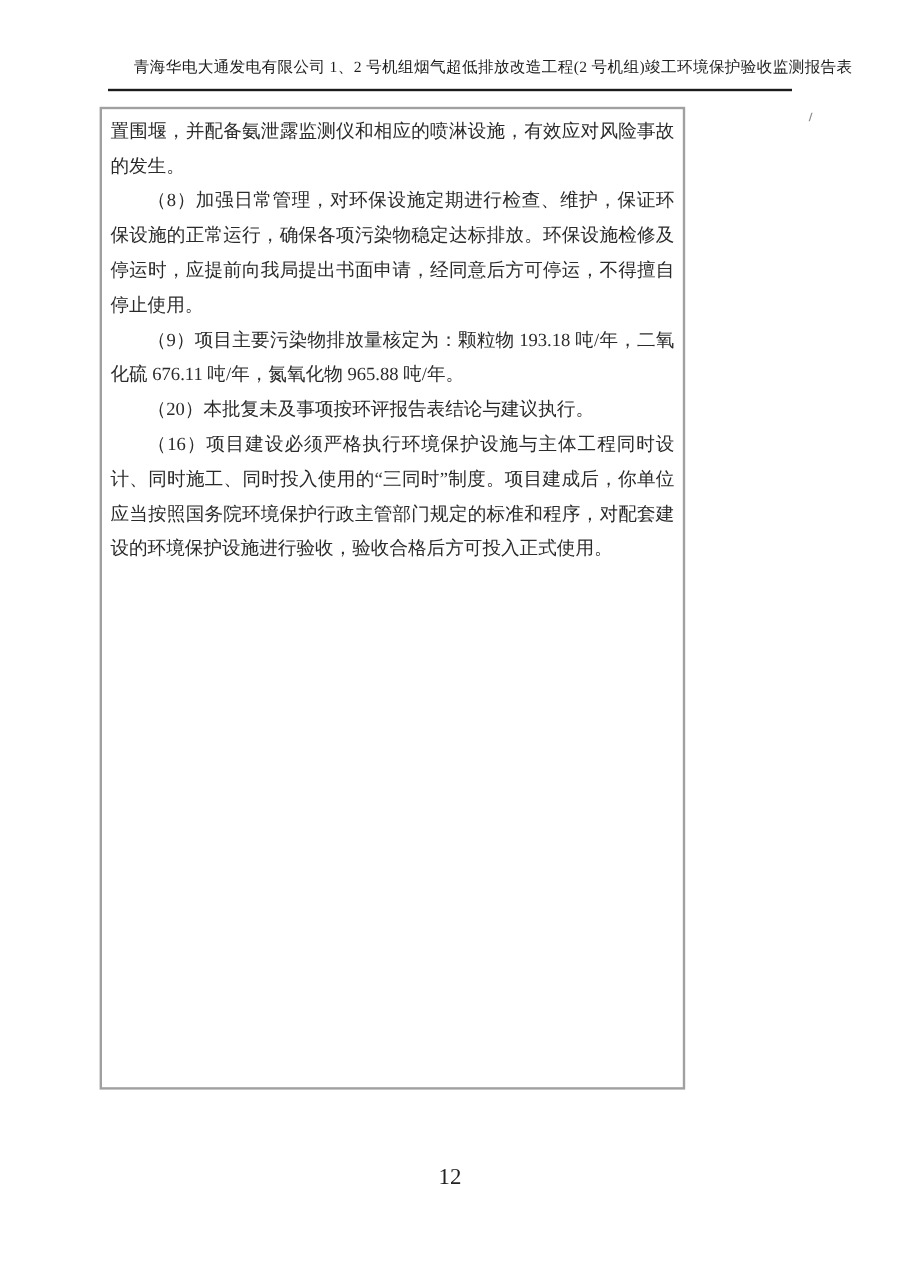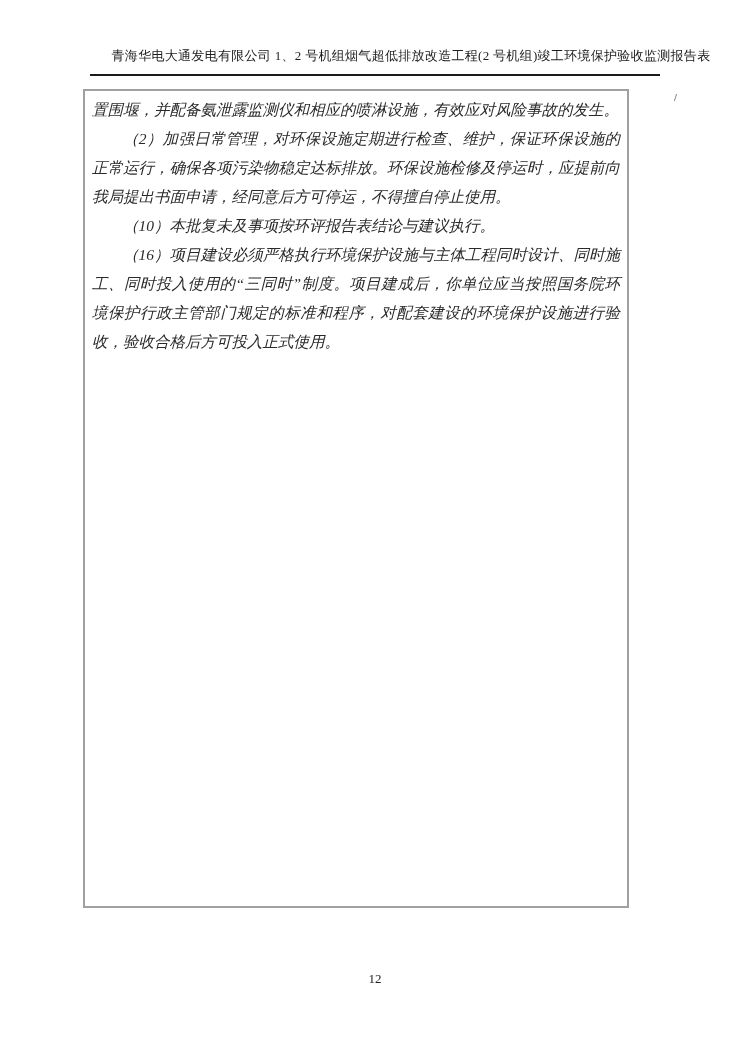--- a/index.html
+++ b/index.html
@@ -36,27 +36,26 @@
     top: 74px;
     left: 90px;
     width: 570px;
     height: 0;
     border-top: 2px solid #1b1b1b;
   }
   .table-box {
     position: absolute;
     left: 83px;
     top: 89px;
-    width: 546px;
+    width: 488px;
     height: 819px;
     box-sizing: border-box;
     border: 2px solid #a0a0a0;
     padding: 4px 7px 0 7px;
     background: #ffffff;
-    font-style: italic;
   }
   .para {
     margin: 0;
     font-size: 15.5px;
     line-height: 29px;
     color: #2a2a2a;
     text-align: justify;
     text-justify: inter-ideograph;
   }
   .para.indent {
@@ -70,37 +69,38 @@
     height: 7px;
     border-right: 1px solid #8a8a8a;
     transform: skewX(-18deg);
   }
   .page-footer {
     position: absolute;
     top: 971px;
     left: 0;
     width: 750px;
     text-align: center;
-    font-size: 13px;
+    font-size: 19px;
     color: #222222;
   }
 </style>
 </head>
 <body>
 
 <div class="page">
 
   <div class="header-title">青海华电大通发电有限公司 1、2 号机组烟气超低排放改造工程(2 号机组)竣工环境保护验收监测报告表</div>
 
   <div class="header-rule"></div>
 
   <div class="table-box">
     <p class="para">置围堰，并配备氨泄露监测仪和相应的喷淋设施，有效应对风险事故的发生。</p>
-    <p class="para indent">（2）加强日常管理，对环保设施定期进行检查、维护，保证环保设施的正常运行，确保各项污染物稳定达标排放。环保设施检修及停运时，应提前向我局提出书面申请，经同意后方可停运，不得擅自停止使用。</p>
-    <p class="para indent">（10）本批复未及事项按环评报告表结论与建议执行。</p>
+    <p class="para indent">（8）加强日常管理，对环保设施定期进行检查、维护，保证环保设施的正常运行，确保各项污染物稳定达标排放。环保设施检修及停运时，应提前向我局提出书面申请，经同意后方可停运，不得擅自停止使用。</p>
+    <p class="para indent">（9）项目主要污染物排放量核定为：颗粒物 193.18 吨/年，二氧化硫 676.11 吨/年，氮氧化物 965.88 吨/年。</p>
+    <p class="para indent">（20）本批复未及事项按环评报告表结论与建议执行。</p>
     <p class="para indent">（16）项目建设必须严格执行环境保护设施与主体工程同时设计、同时施工、同时投入使用的“三同时”制度。项目建成后，你单位应当按照国务院环境保护行政主管部门规定的标准和程序，对配套建设的环境保护设施进行验收，验收合格后方可投入正式使用。</p>
   </div>
 
   <div class="cell-end-marker"></div>
 
   <div class="page-footer">
     <span>12</span>
   </div>
 
 </div>

